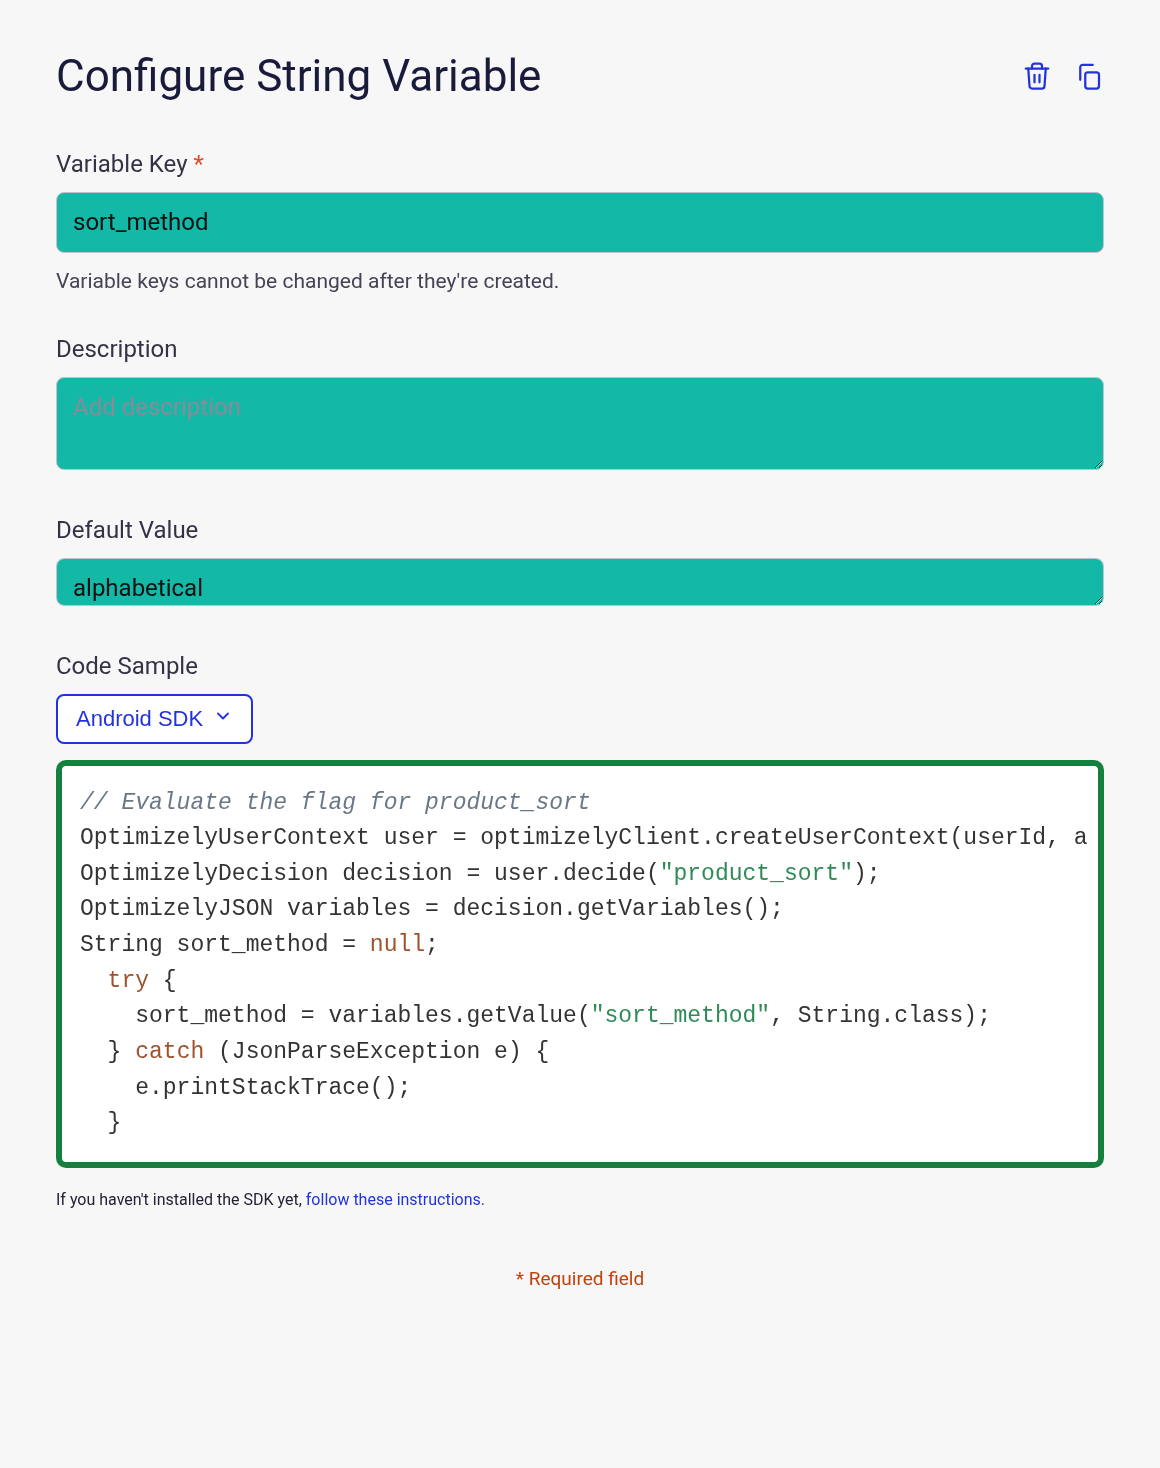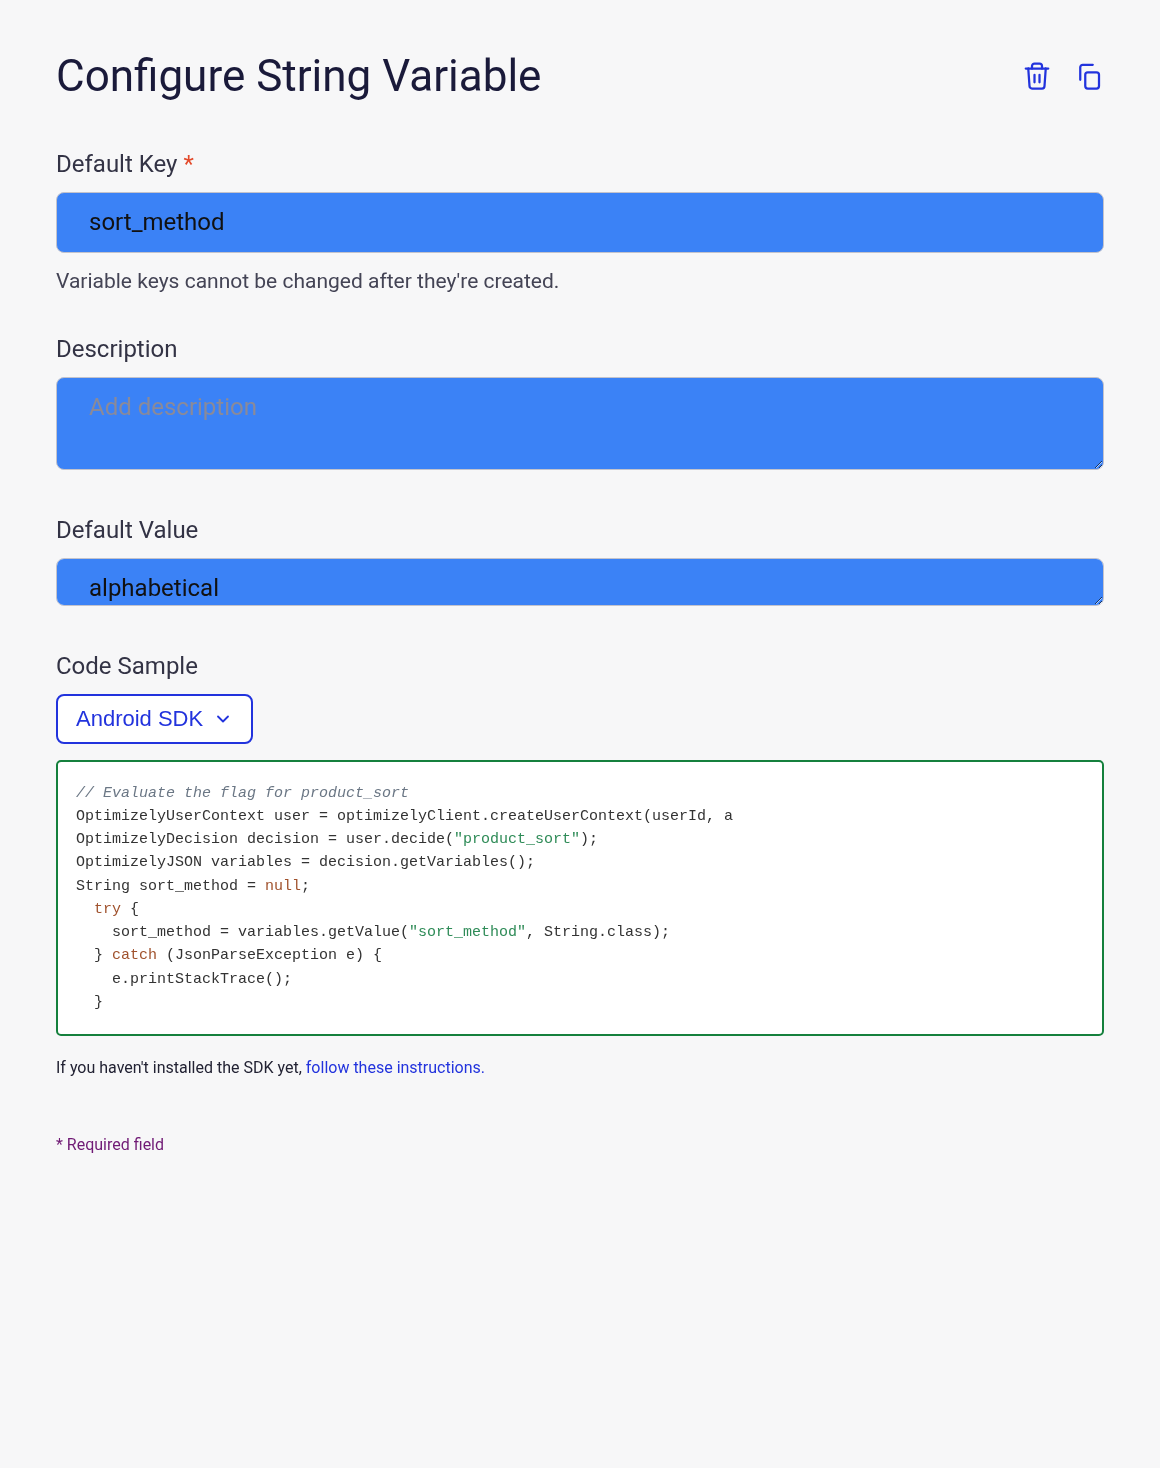--- a/index.html
+++ b/index.html
@@ -52,77 +52,77 @@
   .field-label {
     font-size: 24px;
     color: #333345;
     margin-bottom: 14px;
     display: block;
   }
   .req-star { color: #e34a2b; }
   .text-input, .textarea-input {
     width: 100%;
     font-size: 24px;
-    padding: 14px 32px;
+    padding: 14px 16px;
     border: 1px solid #c3c3cc;
     border-radius: 8px;
-    background: #3b82f6;
+    background: #14b8a6;
     color: #111;
     font-family: inherit;
     line-height: 1.3;
   }
   .textarea-input {
     resize: both;
     min-height: 72px;
   }
   .textarea-short { min-height: 48px; height: 48px; }
   .helper-text {
     font-size: 21px;
     color: #444455;
     margin-top: 16px;
   }
   .sdk-select {
     display: inline-flex;
-    align-items: center;
     gap: 10px;
     border: 2px solid #2233dd;
     color: #2233dd;
     background: #fff;
     border-radius: 8px;
     padding: 10px 18px;
     font-size: 22px;
     cursor: pointer;
     margin-bottom: 16px;
   }
   .sdk-select svg { stroke: #2233dd; }
   .code-block {
-    border: 2px solid #15803d;
-    border-radius: 5px;
+    border: 6px solid #15803d;
+    border-radius: 10px;
     background: #fff;
     padding: 20px 18px;
     font-family: "SFMono-Regular", Consolas, "Liberation Mono", Menlo, monospace;
-    font-size: 15px;
+    font-size: 23px;
     line-height: 1.55;
     color: #333;
     white-space: pre;
     overflow: hidden;
   }
   .c-comment { color: #6b7785; font-style: italic; }
   .c-str { color: #2e8b57; }
   .c-kw { color: #a0522d; }
   .sdk-note {
     font-size: 16px;
     color: #222233;
     margin-top: 22px;
   }
   .sdk-note a { color: #2233dd; text-decoration: none; }
   .required-note {
-    color: #701a75;
-    font-size: 16px;
+    color: #c2410c;
+    font-size: 19px;
     margin-top: 58px;
+    text-align: center;
   }
   .footer-bar {
     position: absolute;
     left: 0;
     right: 0;
     bottom: 0;
     background: #fff;
     border-top: 1px solid #ddd;
     padding: 30px 42px;
     display: flex;
@@ -169,21 +169,21 @@
           <svg width="30" height="30" viewBox="0 0 24 24" fill="none" stroke="currentColor" stroke-width="1.8" stroke-linecap="round" stroke-linejoin="round">
             <rect x="9" y="9" width="11" height="13" rx="2"></rect>
             <path d="M5 15V5a2 2 0 0 1 2-2h8"></path>
           </svg>
         </button>
       </div>
     </div>
 
     <div class="field-block">
       <label class="field-label">
-        <span>Default Key</span>
+        <span>Variable Key</span>
         <span class="req-star">*</span>
       </label>
       <input type="text" class="text-input" value="sort_method" style="">
       <div class="helper-text">Variable keys cannot be changed after they're created.</div>
     </div>
 
     <div class="field-block">
       <label class="field-label">Description</label>
       <textarea class="textarea-input" placeholder="Add description" style=""></textarea>
     </div>

